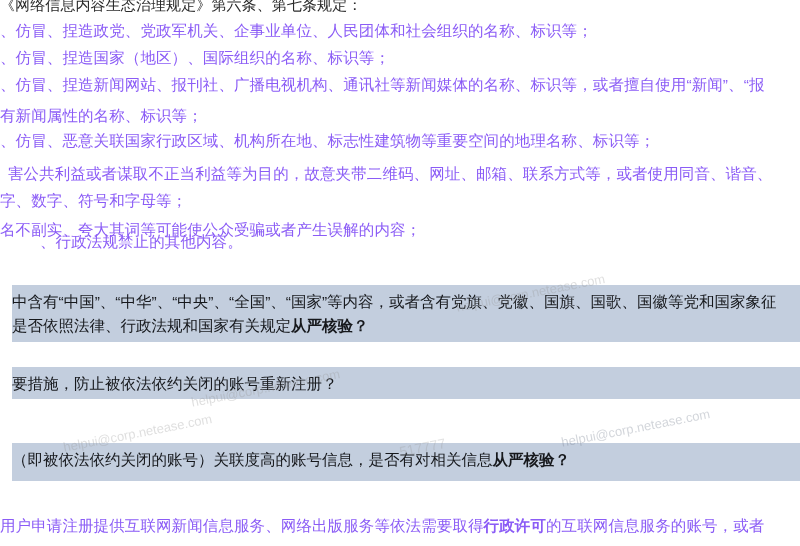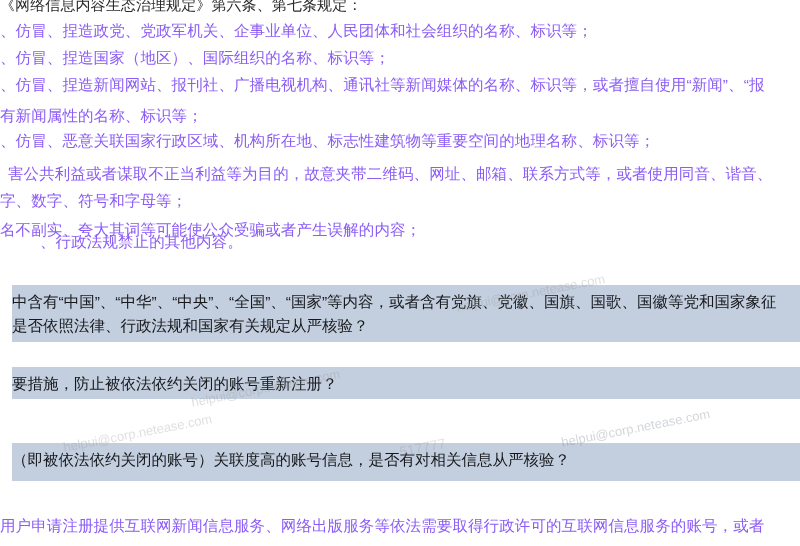--- a/index.html
+++ b/index.html
@@ -45,21 +45,21 @@
     position: absolute;
     left: 0;
     top: 0;
     width: 800px;
     color: #16181c;
     font-size: 15.5px;
     line-height: 22px;
     white-space: nowrap;
   }
   .bold {
-    font-weight: normal;
+    font-weight: bold;
   }
   
   .wm {
     position: absolute;
     color: rgba(150, 150, 150, 0.30);
     font-size: 13px;
     font-family: "Liberation Sans", sans-serif;
     transform: rotate(-11deg);
     transform-origin: left top;
     white-space: nowrap;

